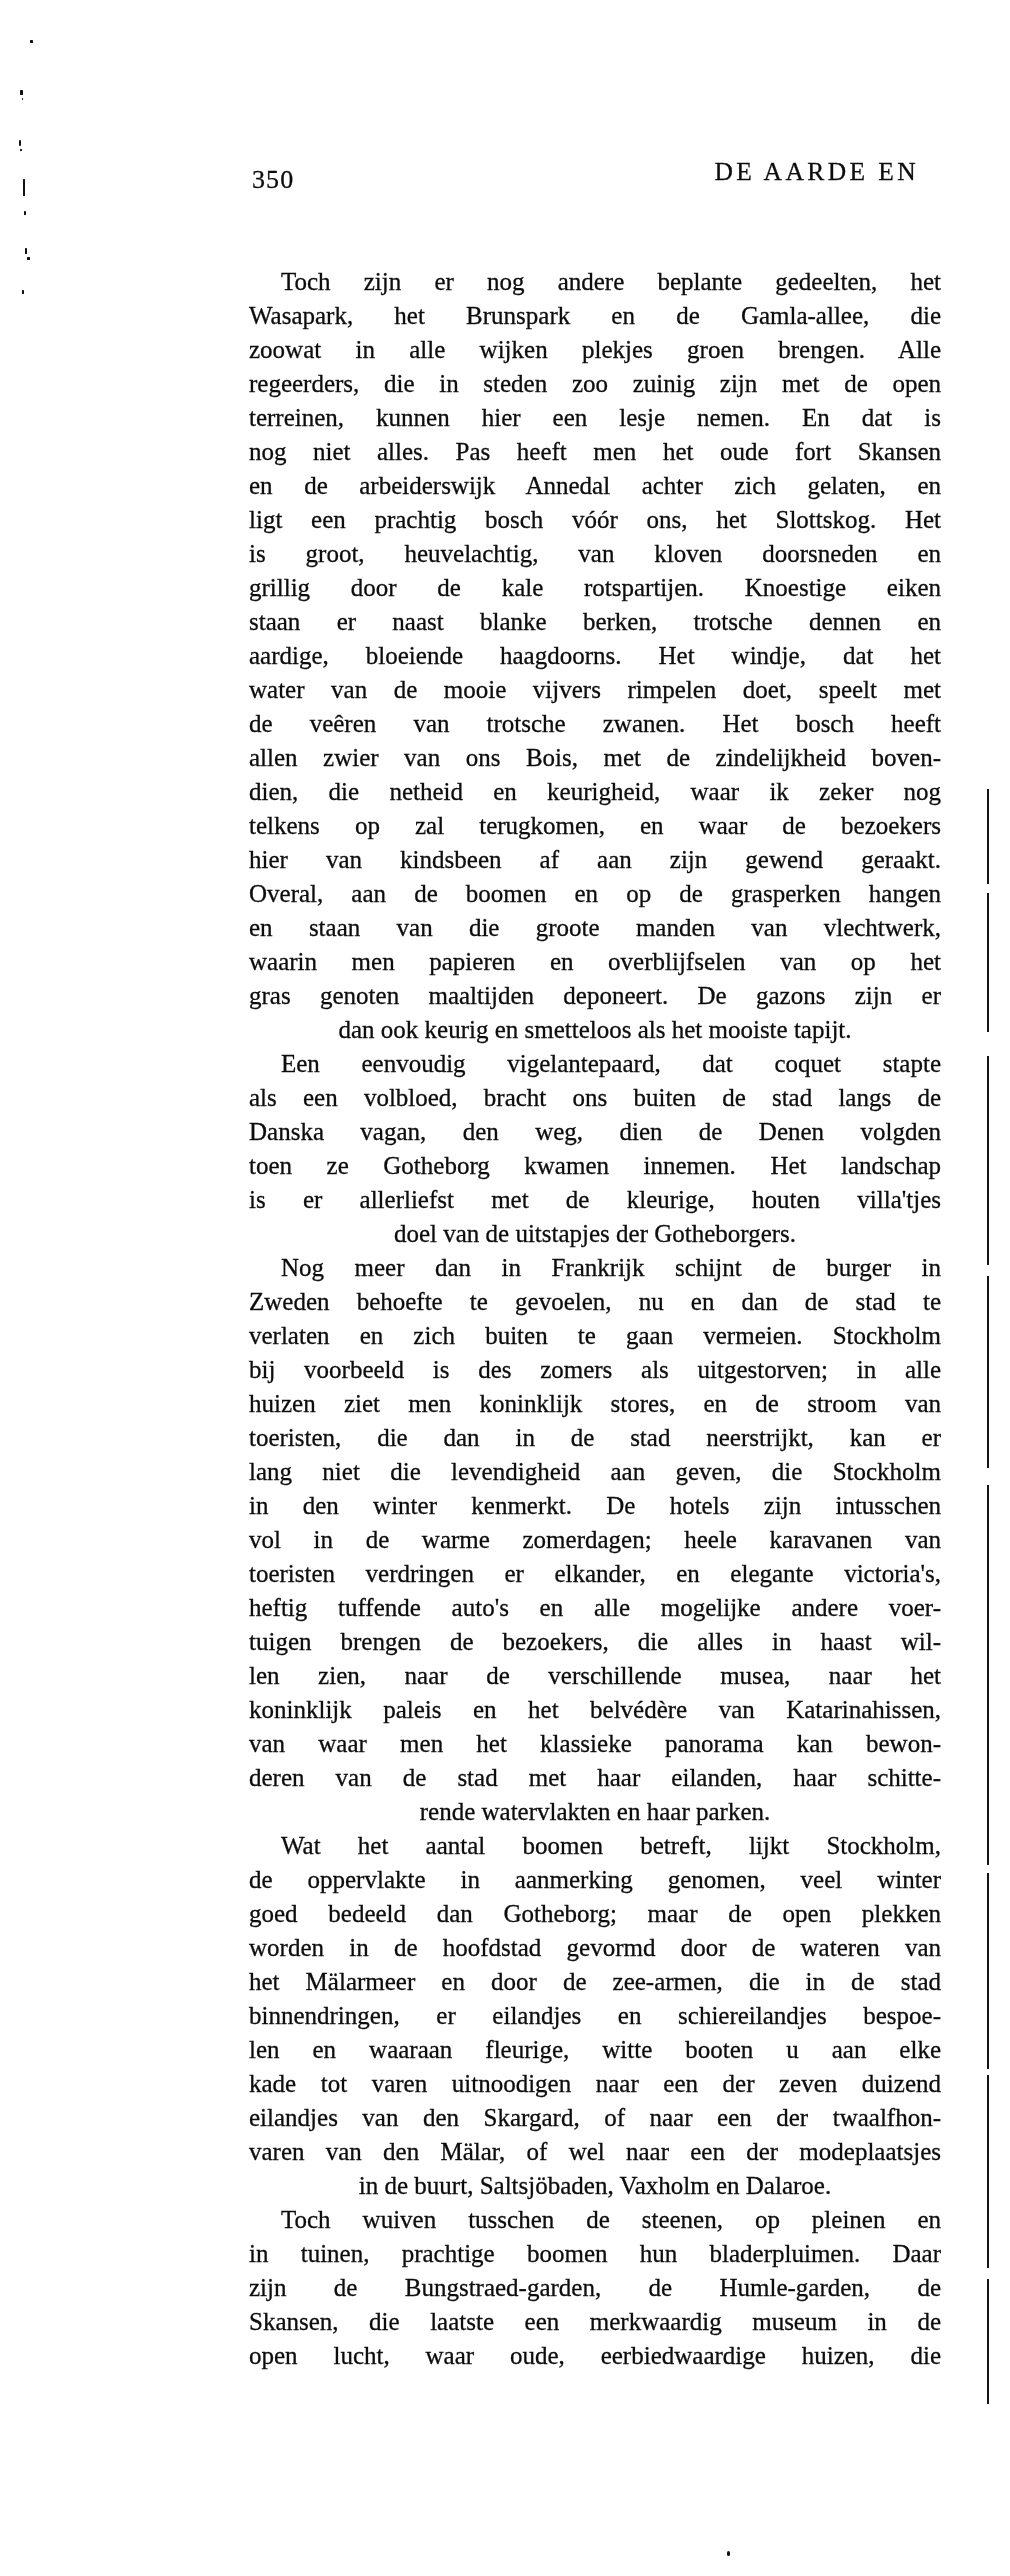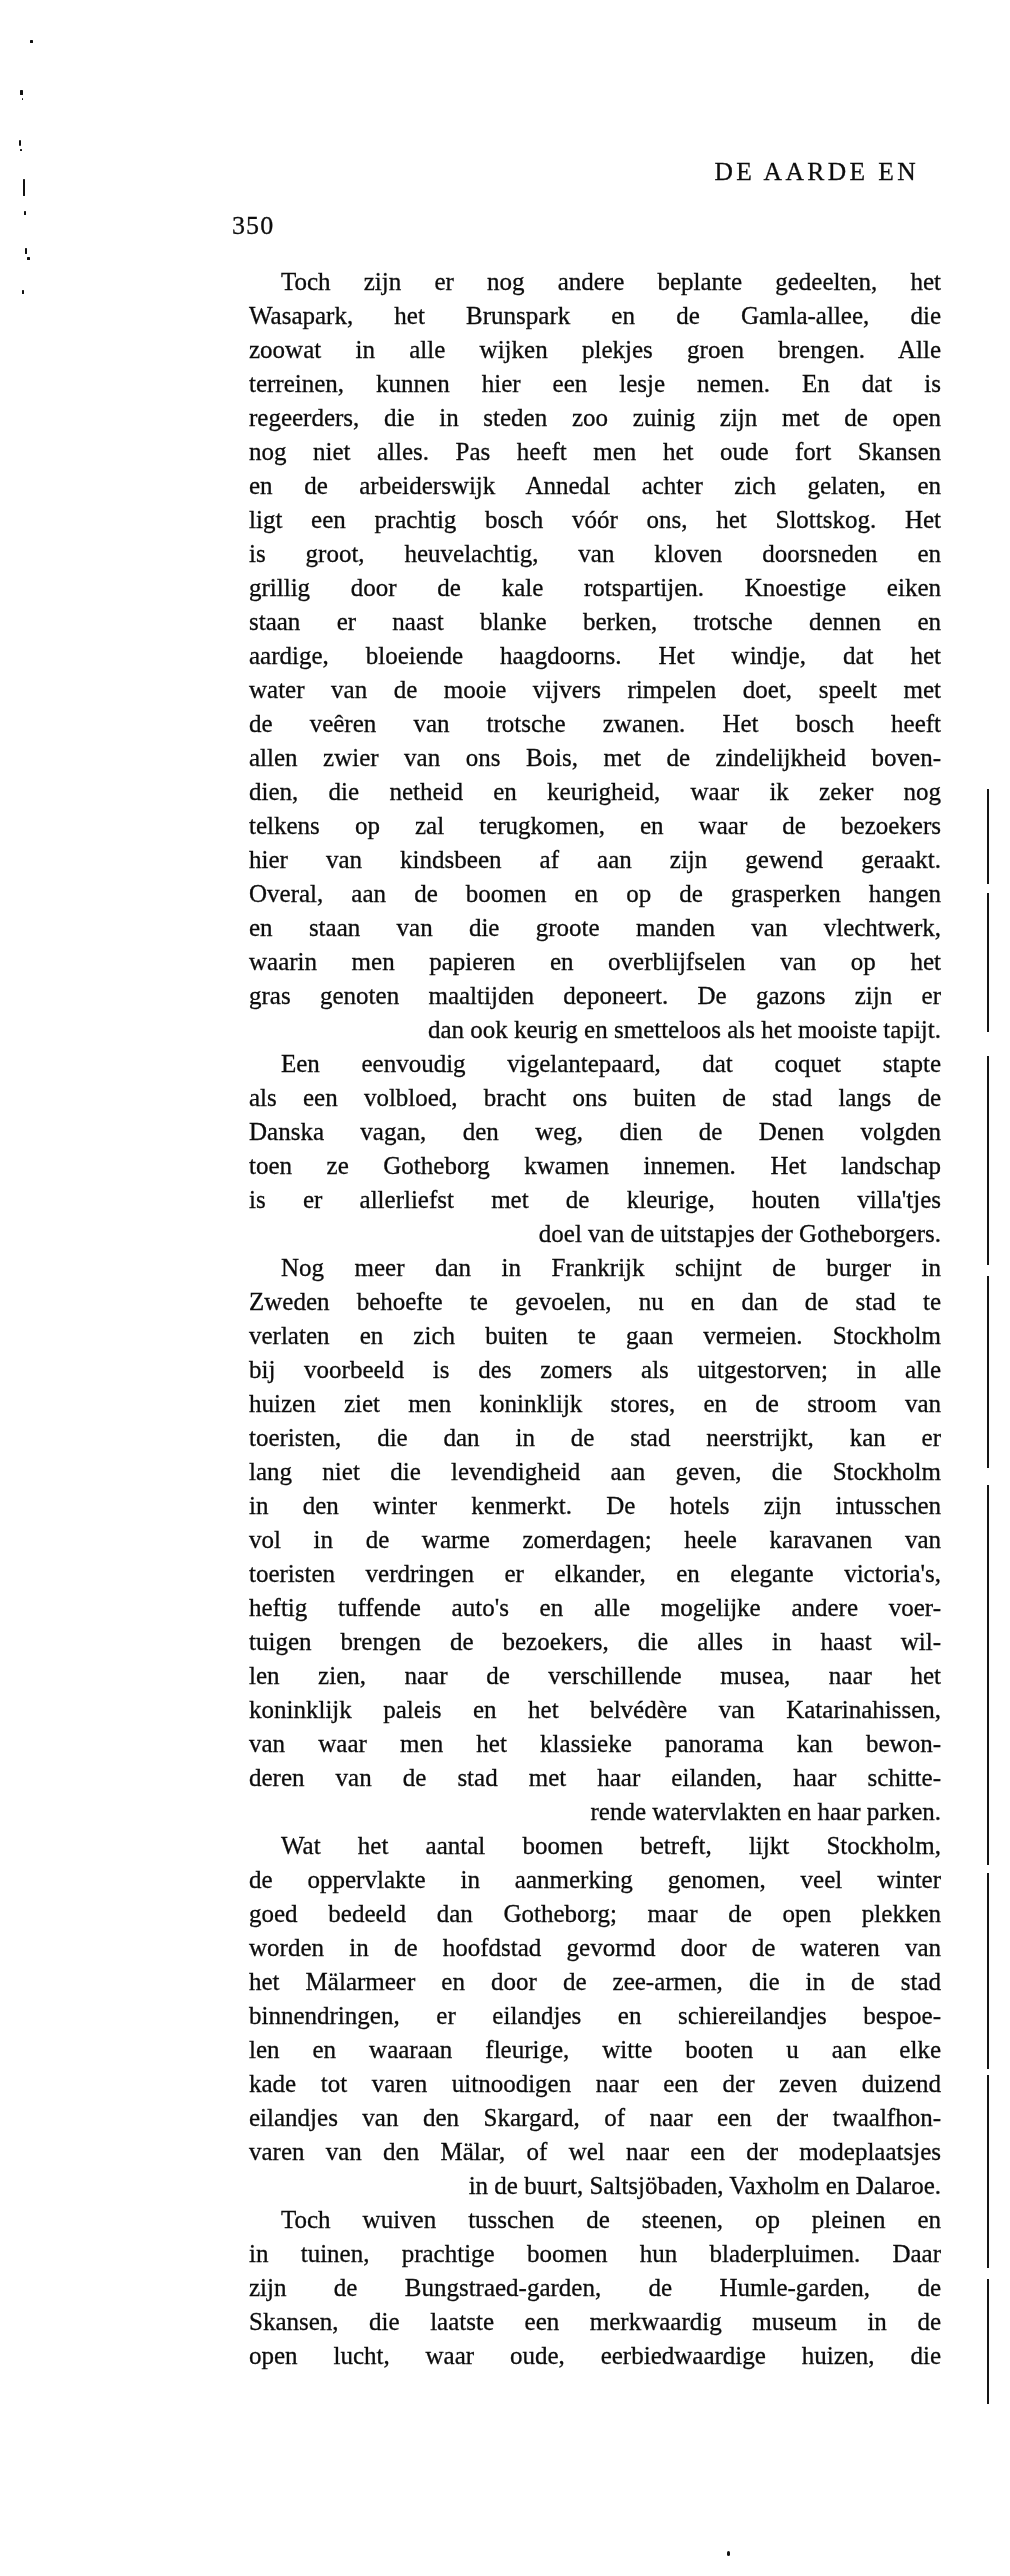--- a/index.html
+++ b/index.html
@@ -6,43 +6,42 @@
   body{
     width:1010px;height:2576px;
     background:#ffffff;
     font-family:"Liberation Serif", serif;
     color:#0d0d0d;
     position:relative;
     overflow:hidden;
   }
   .page{position:absolute;inset:0;}
   .page-number{
-    position:absolute;left:232px;top:165px;
+    position:absolute;left:252px;top:165px;
     font-size:26px;line-height:29.5px;
     letter-spacing:1.1px;
-    margin-top:46px;
     -webkit-text-stroke:0.3px #0d0d0d;
   }
   .running-head{
     position:absolute;right:91px;top:157px;
     font-size:25.5px;line-height:29.5px;
     letter-spacing:3.4px;
     -webkit-text-stroke:0.3px #0d0d0d;
   }
   .textblock{
     position:absolute;left:249px;top:265px;width:692px;
     font-size:25px;
     -webkit-text-stroke:0.3px #0d0d0d;
   }
   .line{
     height:34px;line-height:34px;
     hyphens:none;
   }
   .line.just{text-align:justify;text-align-last:justify;font-family:Liberation Serif, serif;}
-  .line.end{text-align:right;}
+  .line.end{text-align:center;}
   .line.indent{padding-left:32px;}
   
   .speck{position:absolute;background:#111;border-radius:0.6px;}
   .sp1{left:29.5px;top:40px;width:3.4px;height:3.4px;}
   .sp2{left:20.4px;top:90px;width:2.3px;height:4.5px;}
   .sp3{left:21.5px;top:98px;width:1.7px;height:2.3px;}
   .sp4{left:18.7px;top:140px;width:2.8px;height:6.2px;border-radius:1.7px;}
   .sp5{left:20.4px;top:149px;width:1.7px;height:2.3px;}
   .sp6{left:23px;top:179px;width:2.3px;height:17px;}
   .sp7{left:24px;top:211px;width:1.7px;height:4px;}
@@ -67,22 +66,22 @@
 <div class="page">
 
   <div class="page-number">350</div>
 
   <div class="running-head">DE AARDE EN</div>
 
   <div class="textblock" id="textblock">
       <div class="line indent just">Toch zijn er nog andere beplante gedeelten, het</div>
       <div class="line just">Wasapark, het Brunspark en de Gamla-allee, die</div>
       <div class="line just">zoowat in alle wijken plekjes groen brengen. Alle</div>
+      <div class="line just">regeerders, die in steden zoo zuinig zijn met de open</div>
       <div class="line just">terreinen, kunnen hier een lesje nemen. En dat is</div>
-      <div class="line just">regeerders, die in steden zoo zuinig zijn met de open</div>
       <div class="line just">nog niet alles. Pas heeft men het oude fort Skansen</div>
       <div class="line just">en de arbeiderswijk Annedal achter zich gelaten, en</div>
       <div class="line just">ligt een prachtig bosch vóór ons, het Slottskog. Het</div>
       <div class="line just">is groot, heuvelachtig, van kloven doorsneden en</div>
       <div class="line just">grillig door de kale rotspartijen. Knoestige eiken</div>
       <div class="line just">staan er naast blanke berken, trotsche dennen en</div>
       <div class="line just">aardige, bloeiende haagdoorns. Het windje, dat het</div>
       <div class="line just">water van de mooie vijvers rimpelen doet, speelt met</div>
       <div class="line just">de veêren van trotsche zwanen. Het bosch heeft</div>
       <div class="line just">allen zwier van ons Bois, met de zindelijkheid boven-</div>

